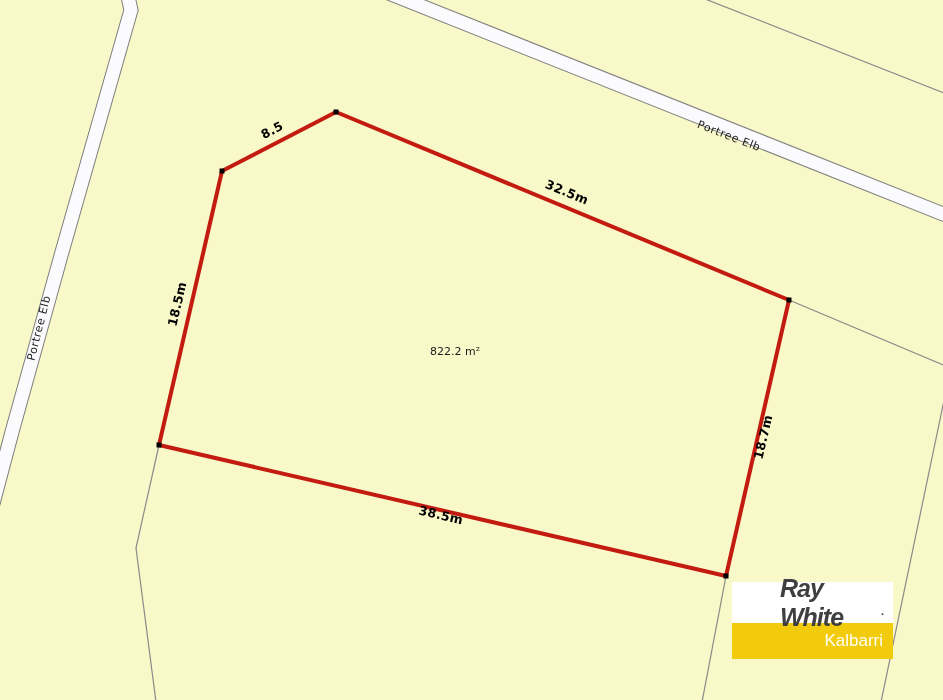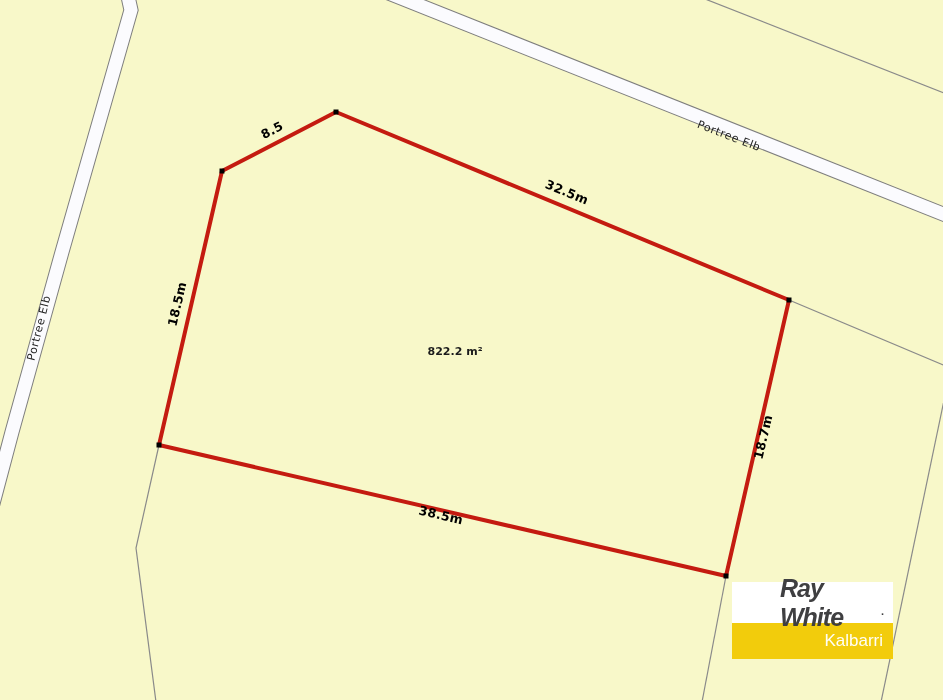--- a/index.html
+++ b/index.html
@@ -112,21 +112,21 @@
 
   <div class="road-name" style="left:39px;top:328px;transform:translate(-50%,-50%) rotate(-76deg);">Portree Elb</div>
   <div class="road-name" style="left:729px;top:136px;transform:translate(-50%,-50%) rotate(21deg);">Portree Elb</div>
 
   <div class="lbl" style="left:272px;top:130px;transform:translate(-50%,-50%) rotate(-27deg);">8.5</div>
   <div class="lbl" style="left:567px;top:192px;transform:translate(-50%,-50%) rotate(22.5deg);">32.5m</div>
   <div class="lbl" style="left:177px;top:304px;transform:translate(-50%,-50%) rotate(-77deg);">18.5m</div>
   <div class="lbl" style="left:763px;top:437px;transform:translate(-50%,-50%) rotate(-77deg);">18.7m</div>
   <div class="lbl" style="left:441px;top:515px;transform:translate(-50%,-50%) rotate(13deg);">38.5m</div>
 
-  <div class="area-lbl" style="left:455px;top:351px;transform:translate(-50%,-50%);font-weight:bold;">822.2 m²</div>
+  <div class="area-lbl" style="left:455px;top:351px;transform:translate(-50%,-50%);">822.2 m²</div>
 
   <div class="logo">
     <div class="logo-white">
       <span class="logo-brand">Ray White</span>
         <span class="logo-tm">.</span>
     </div>
     <div class="logo-yellow">
       <span class="logo-office">Kalbarri</span>
     </div>
   </div>

